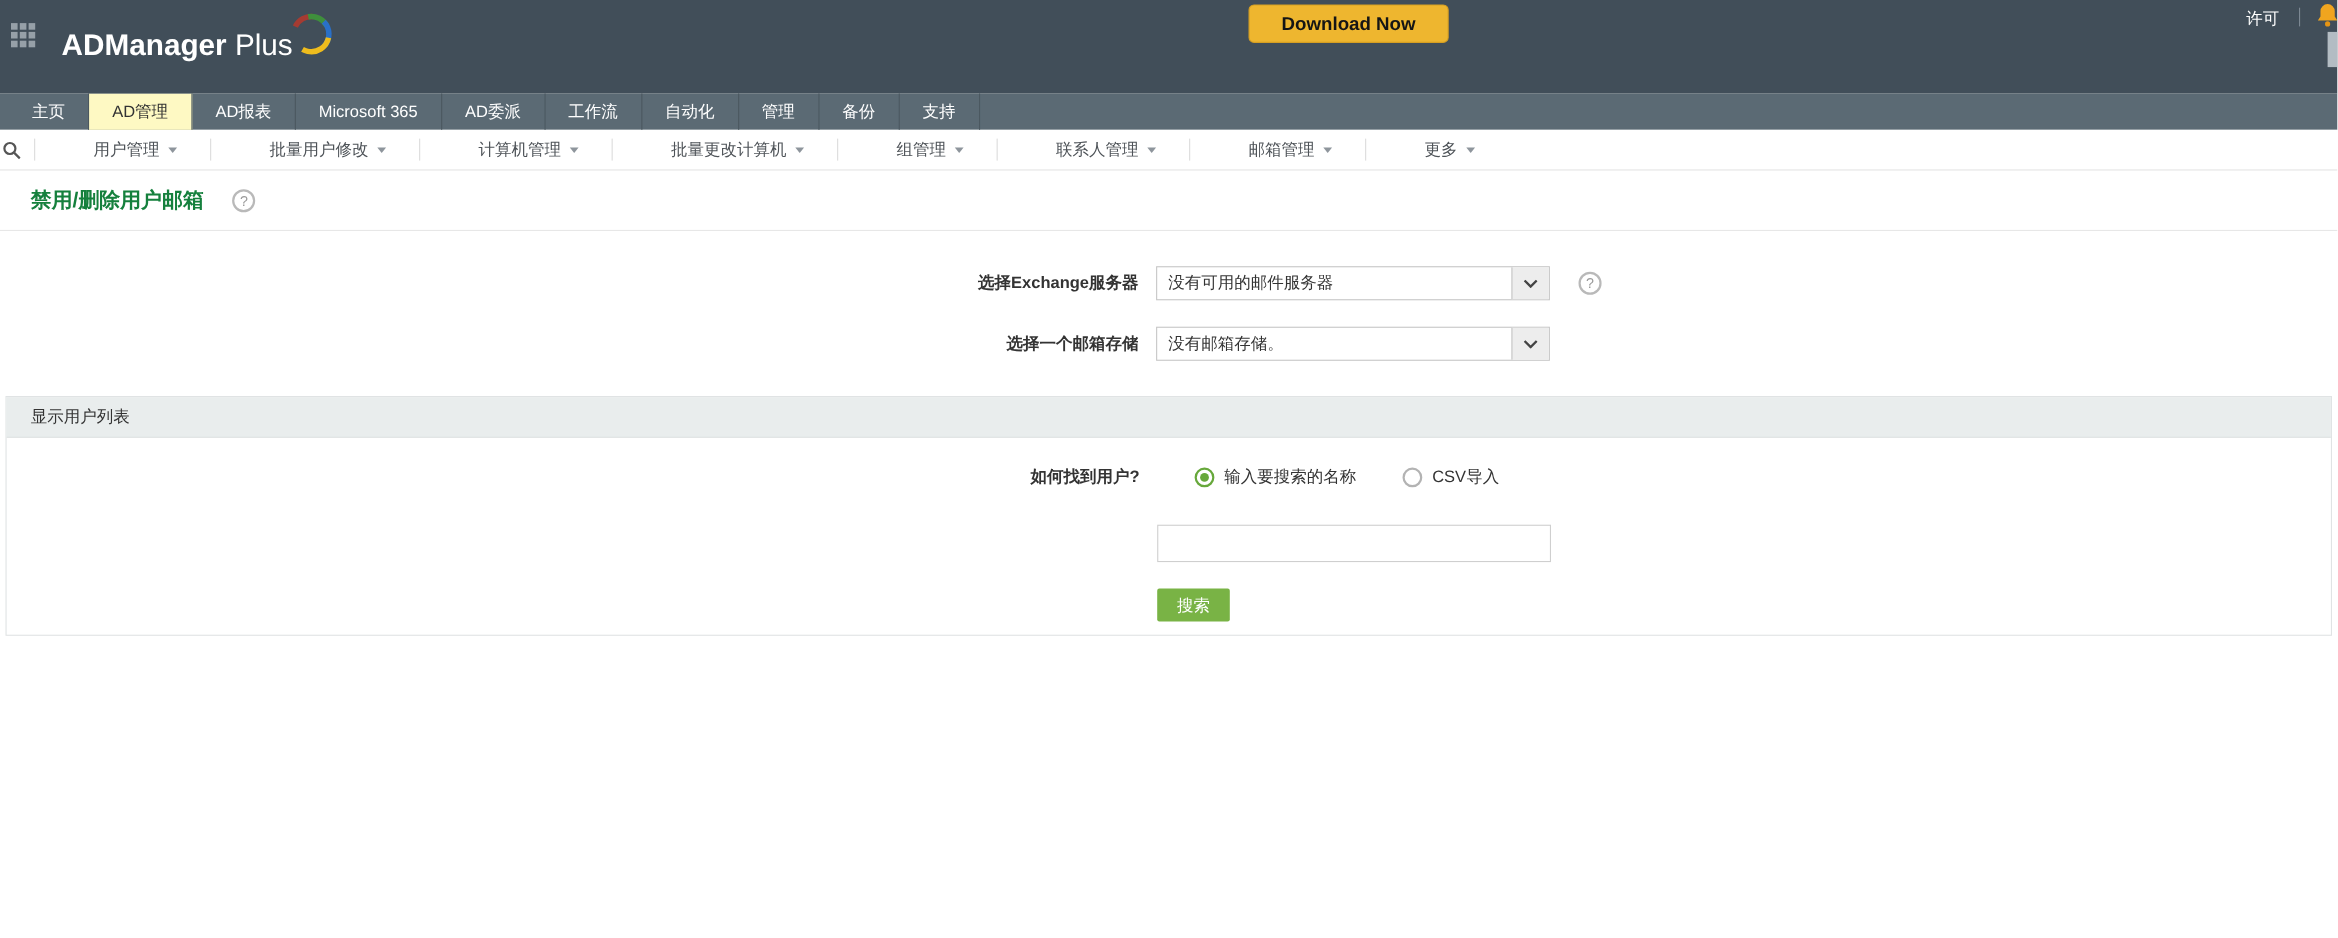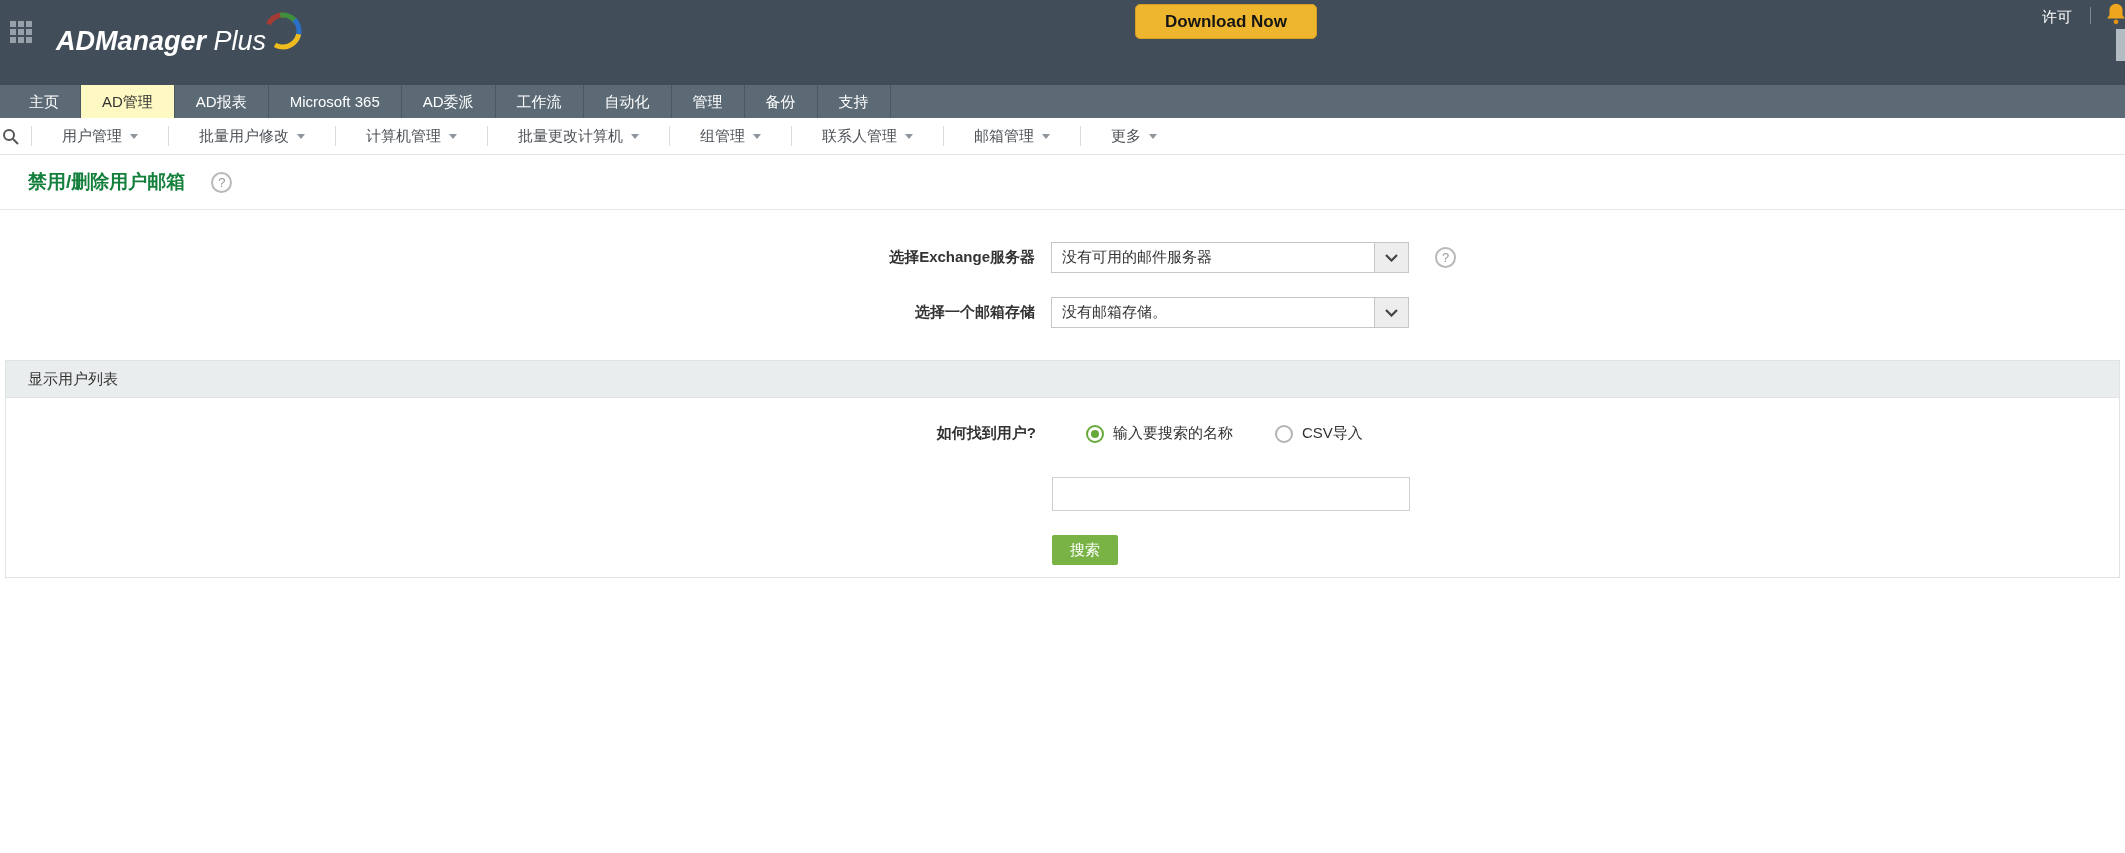--- a/index.html
+++ b/index.html
@@ -4,41 +4,41 @@
 <style>
   * { margin:0; padding:0; box-sizing:border-box; }
   html,body { width:2125px; height:853px; background:#fff; overflow:hidden;
               font-family:"Liberation Sans","DejaVu Sans",sans-serif; }
 
   
   .header { position:relative; height:85px; background:#414e59; }
   .grid-icon { position:absolute; left:10px; top:21px; width:22px; height:22px;
                display:grid; grid-template-columns:repeat(3,6px); grid-template-rows:repeat(3,6px); gap:2px; cursor:pointer;}
   .grid-icon span { background:#96a0a8; }
-  .logo { position:absolute; left:56px; top:26px; color:#fff; font-size:27px; white-space:nowrap;font-style:italic; }
+  .logo { position:absolute; left:56px; top:26px; color:#fff; font-size:27px; white-space:nowrap; }
   .logo b { font-weight:bold; }
   .logo .light { font-weight:300; }
   .logo-swoosh { position:absolute; left:262px; top:6px; }
   .dl-btn { position:absolute; left:1135px; top:4px; width:182px; height:35px;
             background:#eeb62f; border:1px solid #d69f22; border-radius:5px;
             font-size:17px; font-weight:bold; color:#151515; cursor:pointer; }
   .license { position:absolute; left:2042px; top:8px; color:#fff; font-size:15px; cursor:pointer; }
   .hdr-divider { position:absolute; left:2090px; top:7px; width:1px; height:17px; background:#7c8893; }
   .bell { position:absolute; left:2103px; top:1px; }
   .scroll-thumb { position:absolute; left:2116px; top:29px; width:9px; height:32px; background:#b3bcc3; }
 
   
   .tabbar { display:flex; height:33px; background:#5b6a74; padding-left:8px; }
   .tab { padding:0 21px; line-height:33px; font-size:15px; color:#fff;
          border-right:1px solid #4b5860; cursor:pointer; white-space:nowrap; }
   .tab.active { background:#fef9c3; color:#333; }
 
   
   .submenu { display:flex; align-items:center; height:37px; background:#fff;
-             border-bottom:1px solid #e4e4e4; }
+             border-bottom:1px solid #e4e4e4;gap:23px; }
   .search-wrap { padding:0 12px 0 2px; border-right:1px solid #dcdcdc; height:20px;
                  display:flex; align-items:center; cursor:pointer; }
   .mi { display:flex; align-items:center; padding:0 30px; font-size:15px; color:#4e5358;
         border-right:1px solid #dcdcdc; cursor:pointer; white-space:nowrap; height:20px; }
   .mi:last-child { border-right:none; }
   .caret { width:0; height:0; border-left:4px solid transparent; border-right:4px solid transparent;
            border-top:5px solid #8e959c; margin-left:8px; display:inline-block; }
 
   
   .title-row { display:flex; align-items:center; margin:14px 0 0 28px; }

